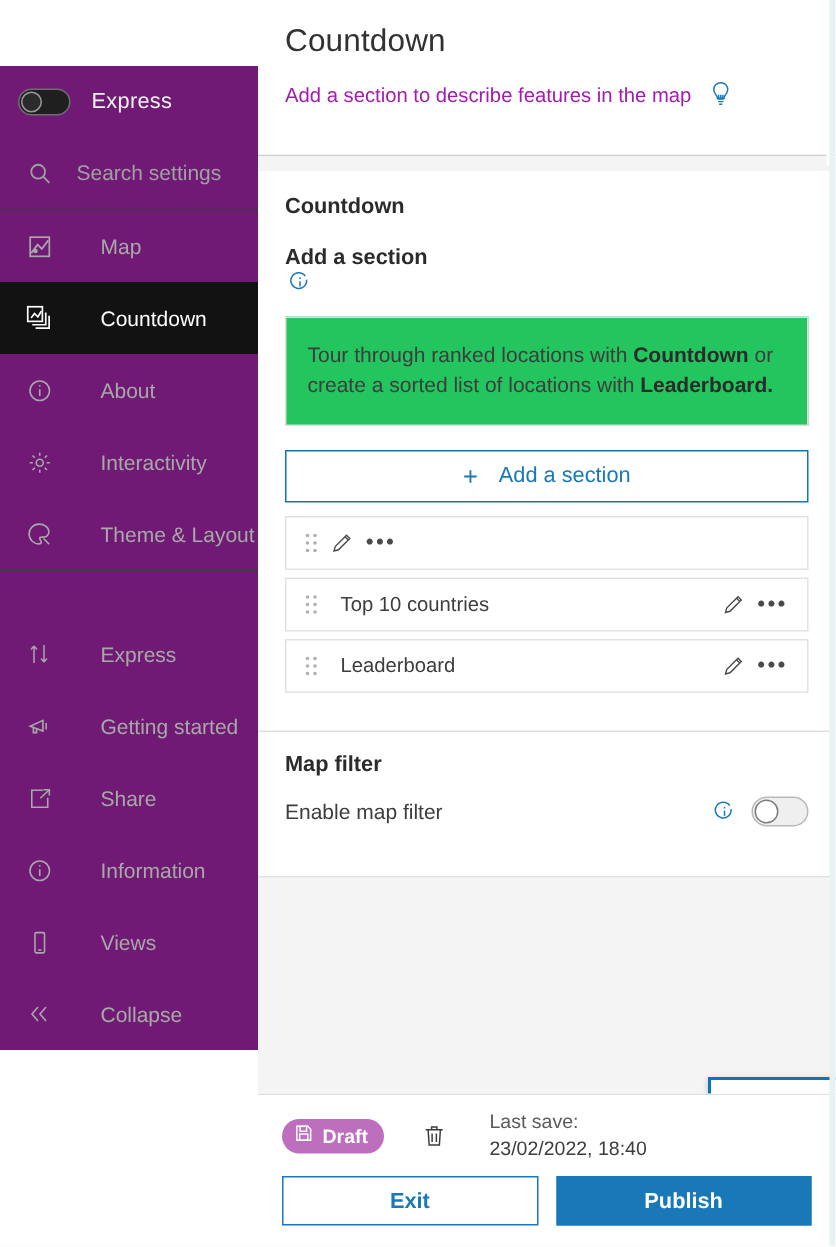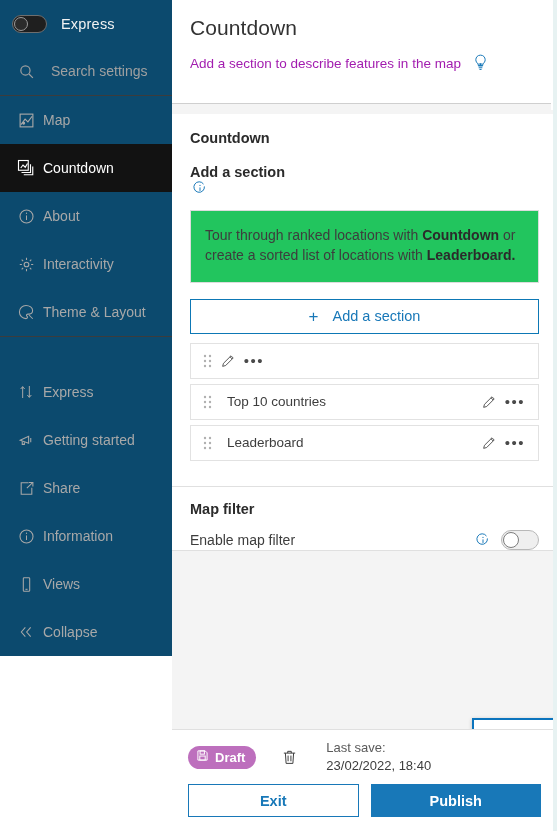--- a/index.html
+++ b/index.html
@@ -13,25 +13,26 @@
     position: relative;
     width: 557px; height: 831px;
     display: flex;
     background: #ffffff;
   }
 
   
   .sidebar {
     width: 172px;
     height: 656px;
-    background: #0c4a6e;
+    background: #701a75;
     flex: 0 0 172px;
     position: relative;
     display: flex;
     flex-direction: column;
+    margin-top: 44px;
   }
   .express-row {
     height: 47px;
     display: flex;
     align-items: center;
     padding-left: 12px;
     gap: 14px;
   }
   .mini-toggle {
     width: 35px; height: 18px;
@@ -62,21 +63,21 @@
     gap: 16px;
     border-bottom: 1px solid #3c3c3c;
   }
   .search-row .lbl { color: #a0a0a0; font-size: 14px; }
 
   .nav-item {
     height: 48px;
     display: flex;
     align-items: center;
     padding-left: 17px;
-    gap: 8px;
+    gap: 32px;
     color: #a8a8a8;
     font-size: 14px;
     position: relative;
   }
   .nav-item.active {
     background: #121212;
     color: #ffffff;
   }
   .nav-item .ico { width: 18px; height: 18px; display:flex; align-items:center; justify-content:center; flex:0 0 18px;}
   .nav-item .ico svg { display: block; }
@@ -219,21 +220,21 @@
   .icon-btn {
     width: 26px; height: 26px;
     display: flex; align-items: center; justify-content: center;
     flex: 0 0 26px;
     cursor: pointer;
   }
   .dots { letter-spacing: 1.5px; color: #4a4a4a; font-size: 15px; line-height: 1; }
 
   .card2 {
     background: #ffffff;
-    padding: 14px 18px 0 18px;
+    padding: 14px 18px 33px 18px;
     border-bottom: 1px solid #e0e0e0;
   }
   .card2 h3 { font-size: 14.5px; font-weight: bold; color: #2b2b2b; margin-bottom: 13px; }
   .filter-row { display: flex; align-items: center; }
   .filter-row .lbl { font-size: 14px; color: #3d3d3d; flex: 1 1 auto; }
   .big-toggle {
     width: 38px; height: 20px;
     border-radius: 10px;
     background: #efefef;
     border: 1px solid #b8b8b8;

